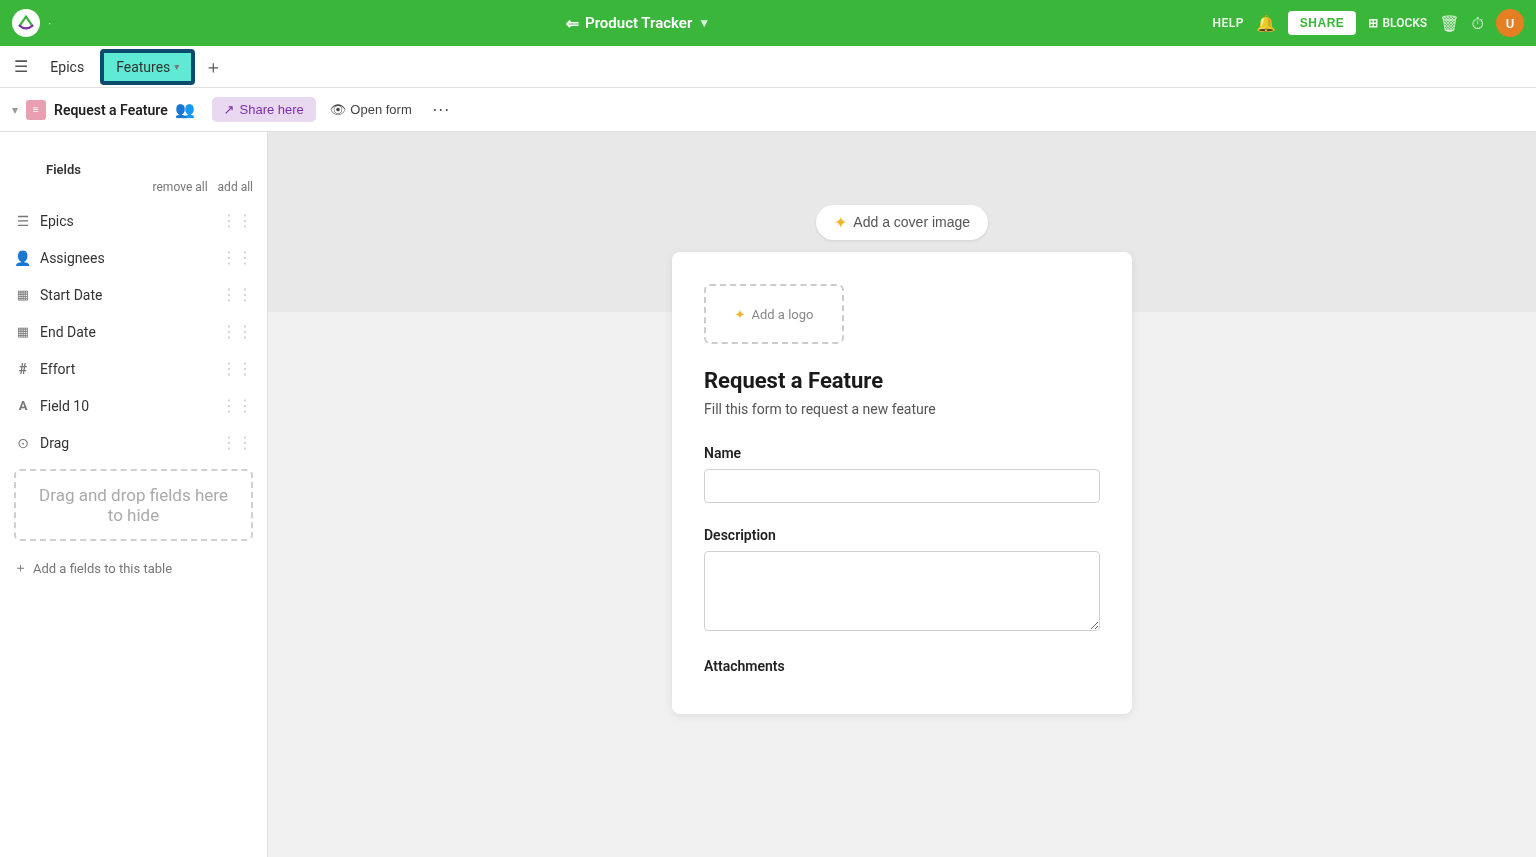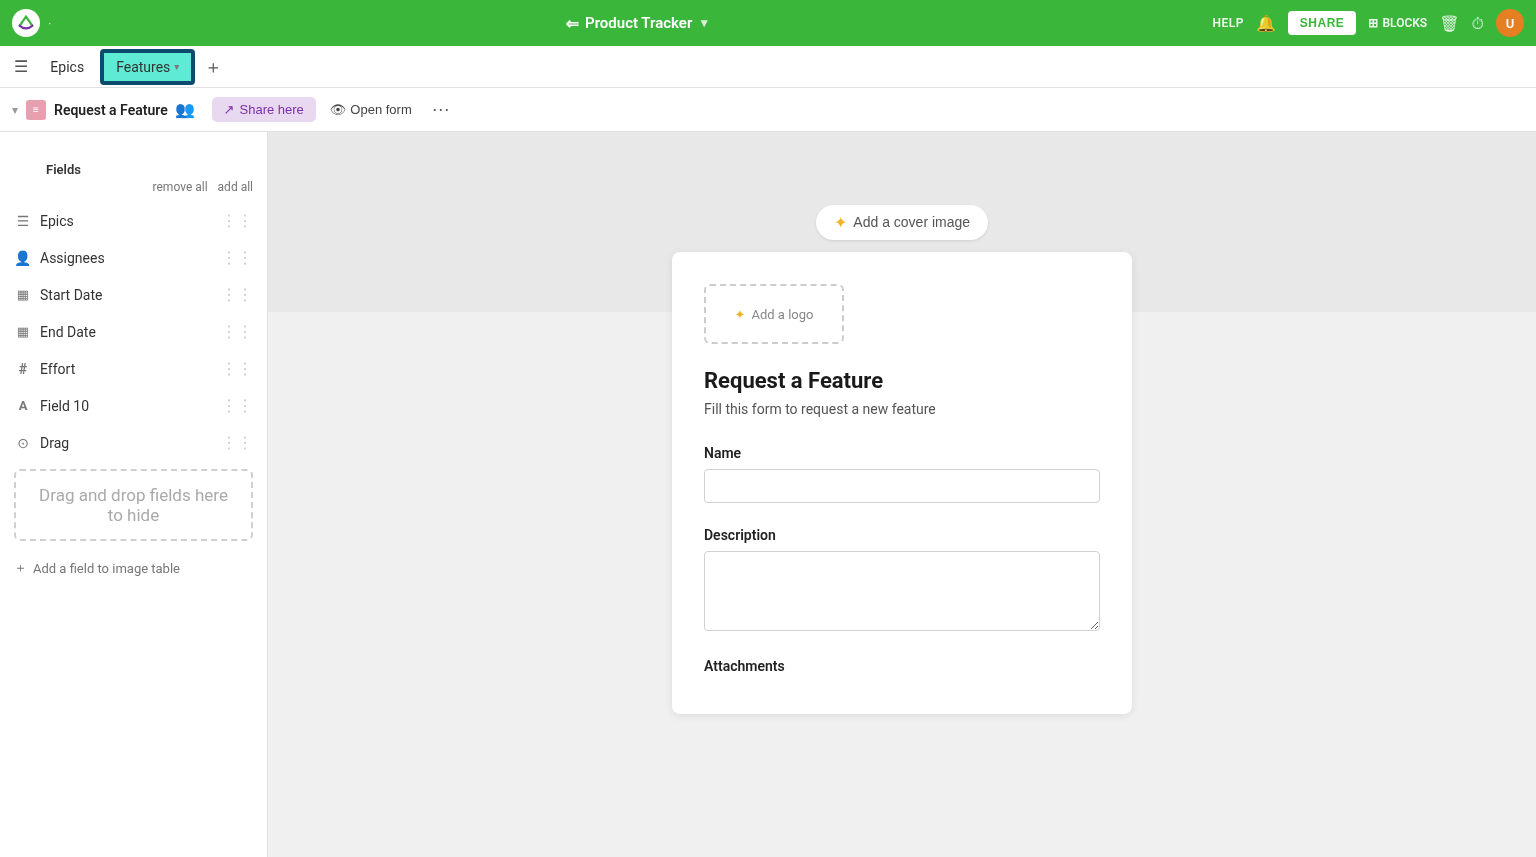--- a/index.html
+++ b/index.html
@@ -517,21 +517,21 @@
       <span class="field-label">Drag</span>
       <span class="field-drag-handle">⋮⋮</span>
     </div>
 
     <div class="drop-zone">
       <span>Drag and drop fields here to hide</span>
     </div>
 
     <div class="add-field-btn">
       <span>＋</span>
-      <span>Add a field to image table</span>
+      <span>Add a fields to this table</span>
     </div>
   </aside>
 
   <main class="content-area">
 
     <div class="cover-area">
       <button class="add-cover-btn">
         <span class="star-icon">✦</span>
         <span>Add a cover image</span>
       </button>

